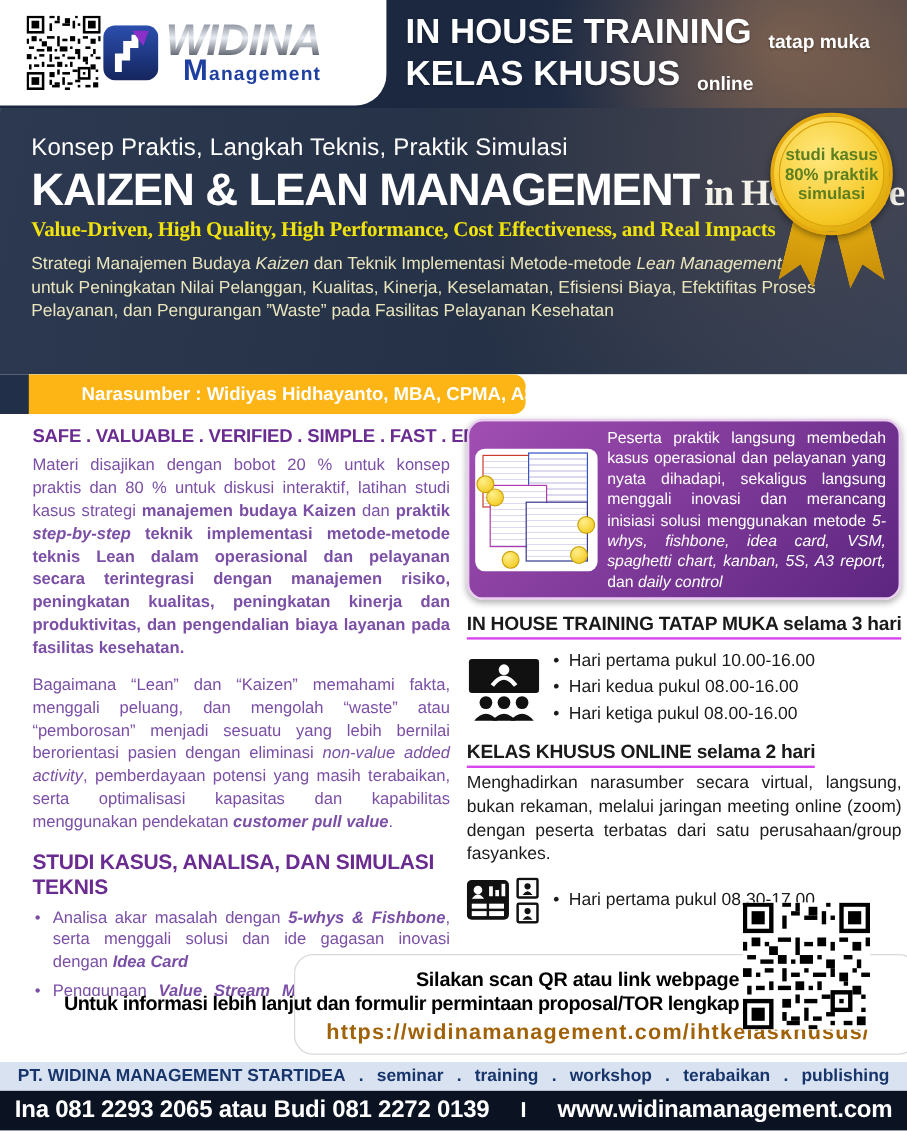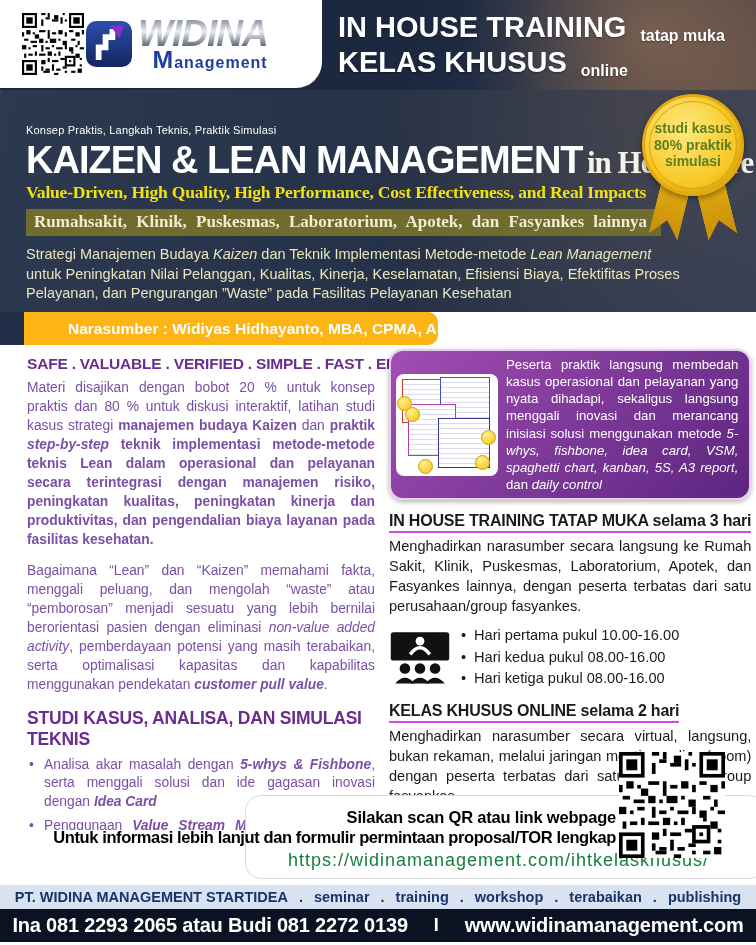--- a/index.html
+++ b/index.html
@@ -30,21 +30,21 @@
   .hdr-line { font-weight:bold; font-size:29px; letter-spacing:0; line-height:1.22; white-space:nowrap;
       text-shadow:0 1px 2px rgba(0,0,0,.4); }
   .hdr-tag { font-size:16px; font-weight:bold; margin-left:14px; position:relative; top:4px; }
 
   
   .hero { position:relative; height:222px; background:
       linear-gradient(115deg, rgba(255,255,255,.05) 0 2px, transparent 2px 120px),
       radial-gradient(circle at 88% 10%, rgba(150,110,80,.25), transparent 45%),
       linear-gradient(100deg,#2c3950 0%,#253146 55%,#2f3c55 100%);
       padding:14px 0 0 26px; }
-  .kicker { color:#fff; font-size:11px; margin-top:20px; letter-spacing:.2px; }
+  .kicker { color:#fff; font-size:20px; margin-top:8px; letter-spacing:.2px; }
   .hero-title { margin-top:3px; white-space:nowrap; }
   .hero-title .t1 { color:#fff; font-weight:bold; font-size:38px; letter-spacing:-1px; }
   .hero-title .t2 { color:#f5f2ea; font-family:"Liberation Serif", serif; font-weight:bold; font-size:31px; letter-spacing:-1px; }
   .hero-sub { margin-top:0; color:#f0e20d; font-family:"Liberation Serif", serif; font-weight:bold;
       font-size:17.5px; letter-spacing:-0.2px; white-space:nowrap; }
   .audience { margin-top:6px; display:inline-block; background:#6e6d2e; color:#f2ecd2;
       font-family:"Liberation Serif", serif; font-size:17px; font-weight:bold; word-spacing:5px;
       padding:3px 14px 4px 8px; }
   .hero-desc { margin-top:9px; width:660px; color:#e9e5bd; font-size:14.5px; line-height:1.36; }
 
@@ -101,22 +101,22 @@
   .sched-list { list-style:none; }
   .sched-list li { position:relative; padding-left:13px; font-size:14.6px; line-height:1.5; }
   .sched-list li::before { content:"•"; position:absolute; left:0; top:0; }
 
   
   .cta-spacer { height:55px; }
   .cta-card { position:absolute; left:245px; top:795px; width:520px; height:84px; background:#fff;
       border:1.5px solid #d9d9d9; border-radius:16px; z-index:4; }
   .cta-line1 { position:absolute; top:12px; right:148px; font-weight:bold; font-size:16.5px; letter-spacing:-0.2px; white-space:nowrap; }
   .cta-line2 { position:absolute; top:32px; right:148px; font-weight:bold; font-size:16.5px; letter-spacing:-0.4px; white-space:nowrap; }
-  .cta-url { position:absolute; top:54px; left:0; width:505px; text-align:center; font-weight:normal;
-      font-size:18px; letter-spacing:1px; color:#15803d; white-space:nowrap; cursor:pointer; }
+  .cta-url { position:absolute; top:54px; left:0; width:505px; text-align:center; font-weight:bold;
+      font-size:18px; letter-spacing:1px; color:#a16207; white-space:nowrap; cursor:pointer; }
   .qr-big { position:absolute; left:619px; top:752px; width:106px; height:106px; z-index:5; background:#fff; }
 
   
   .foot-light { height:24px; background:#d9e2f0; color:#17356b; font-weight:bold; font-size:14.5px;
       display:flex; align-items:center; justify-content:center; white-space:nowrap; }
   .foot-light .sep { margin:0 11px; }
   .foot-dark { height:33px; background:#0b1322; color:#fff; font-weight:bold; font-size:20px;
       display:flex; align-items:center; justify-content:center; white-space:nowrap; letter-spacing:-0.2px; }
   .foot-dark .divider { margin:0 26px; font-size:18px; }
   .foot-dark .website { cursor:pointer; }
@@ -252,21 +252,20 @@
     </div>
   </header>
 
   <section class="hero">
     <div class="kicker">Konsep Praktis, Langkah Teknis, Praktik Simulasi</div>
     <div class="hero-title">
       <span class="t1">KAIZEN &amp; LEAN MANAGEMENT</span>
       <span class="t2">in Healthcare</span>
     </div>
     <div class="hero-sub">Value-Driven, High Quality, High Performance, Cost Effectiveness, and Real Impacts</div>
-    <div class="audience">Rumahsakit, Klinik, Puskesmas, Laboratorium, Apotek, dan Fasyankes lainnya</div>
     <p class="hero-desc"><span>Strategi Manajemen Budaya </span><span class="i">Kaizen</span><span> dan Teknik Implementasi Metode-metode </span><span class="i">Lean Management</span><span> untuk Peningkatan Nilai Pelanggan, Kualitas, Kinerja, Keselamatan, Efisiensi Biaya, Efektifitas Proses Pelayanan, dan Pengurangan ”Waste” pada Fasilitas Pelayanan Kesehatan</span></p>
 
     <div class="badge">
       <div class="ribbon l"></div>
       <div class="ribbon r"></div>
       <div class="badge-circle">
         <div class="badge-inner">
           <div class="badge-line">studi kasus</div>
           <div class="badge-line">80% praktik</div>
           <div class="badge-line">simulasi</div>
@@ -302,21 +301,20 @@
           <div class="cdot cd1"></div>
           <div class="cdot cd2"></div>
           <div class="cdot cd3"></div>
           <div class="cdot cd4"></div>
           <div class="cdot cd5"></div>
         </div>
         <p class="practice-text"><span>Peserta praktik langsung membedah kasus operasional dan pelayanan yang nyata dihadapi, sekaligus langsung menggali inovasi dan merancang inisiasi solusi menggunakan metode </span><span class="i">5-whys, fishbone, idea card, VSM, spaghetti chart, kanban, 5S, A3 report,</span><span> dan </span><span class="i">daily control</span></p>
       </div>
 
       <div class="sec-head">IN HOUSE TRAINING TATAP MUKA selama 3 hari</div>
-      <p class="sec-para">Menghadirkan narasumber secara langsung ke Rumah Sakit, Klinik, Puskesmas, Laboratorium, Apotek, dan Fasyankes lainnya, dengan peserta terbatas dari satu perusahaan/group fasyankes.</p>
       <div class="sched">
         <svg class="sched-icon" width="62" height="54" viewBox="0 0 70 60">
           <rect x="2" y="2" width="66" height="32" rx="3" fill="#111"></rect>
           <circle cx="35" cy="12" r="5" fill="#fff"></circle>
           <path d="M24 27 q11 -15 22 0" stroke="#fff" stroke-width="4" fill="none"></path>
           <circle cx="18" cy="43" r="6" fill="#111"></circle>
             <circle cx="35" cy="43" r="6" fill="#111"></circle>
             <circle cx="52" cy="43" r="6" fill="#111"></circle>
           <path d="M7 60 q11 -13 22 0 z" fill="#111"></path>
             <path d="M24 60 q11 -13 22 0 z" fill="#111"></path>

